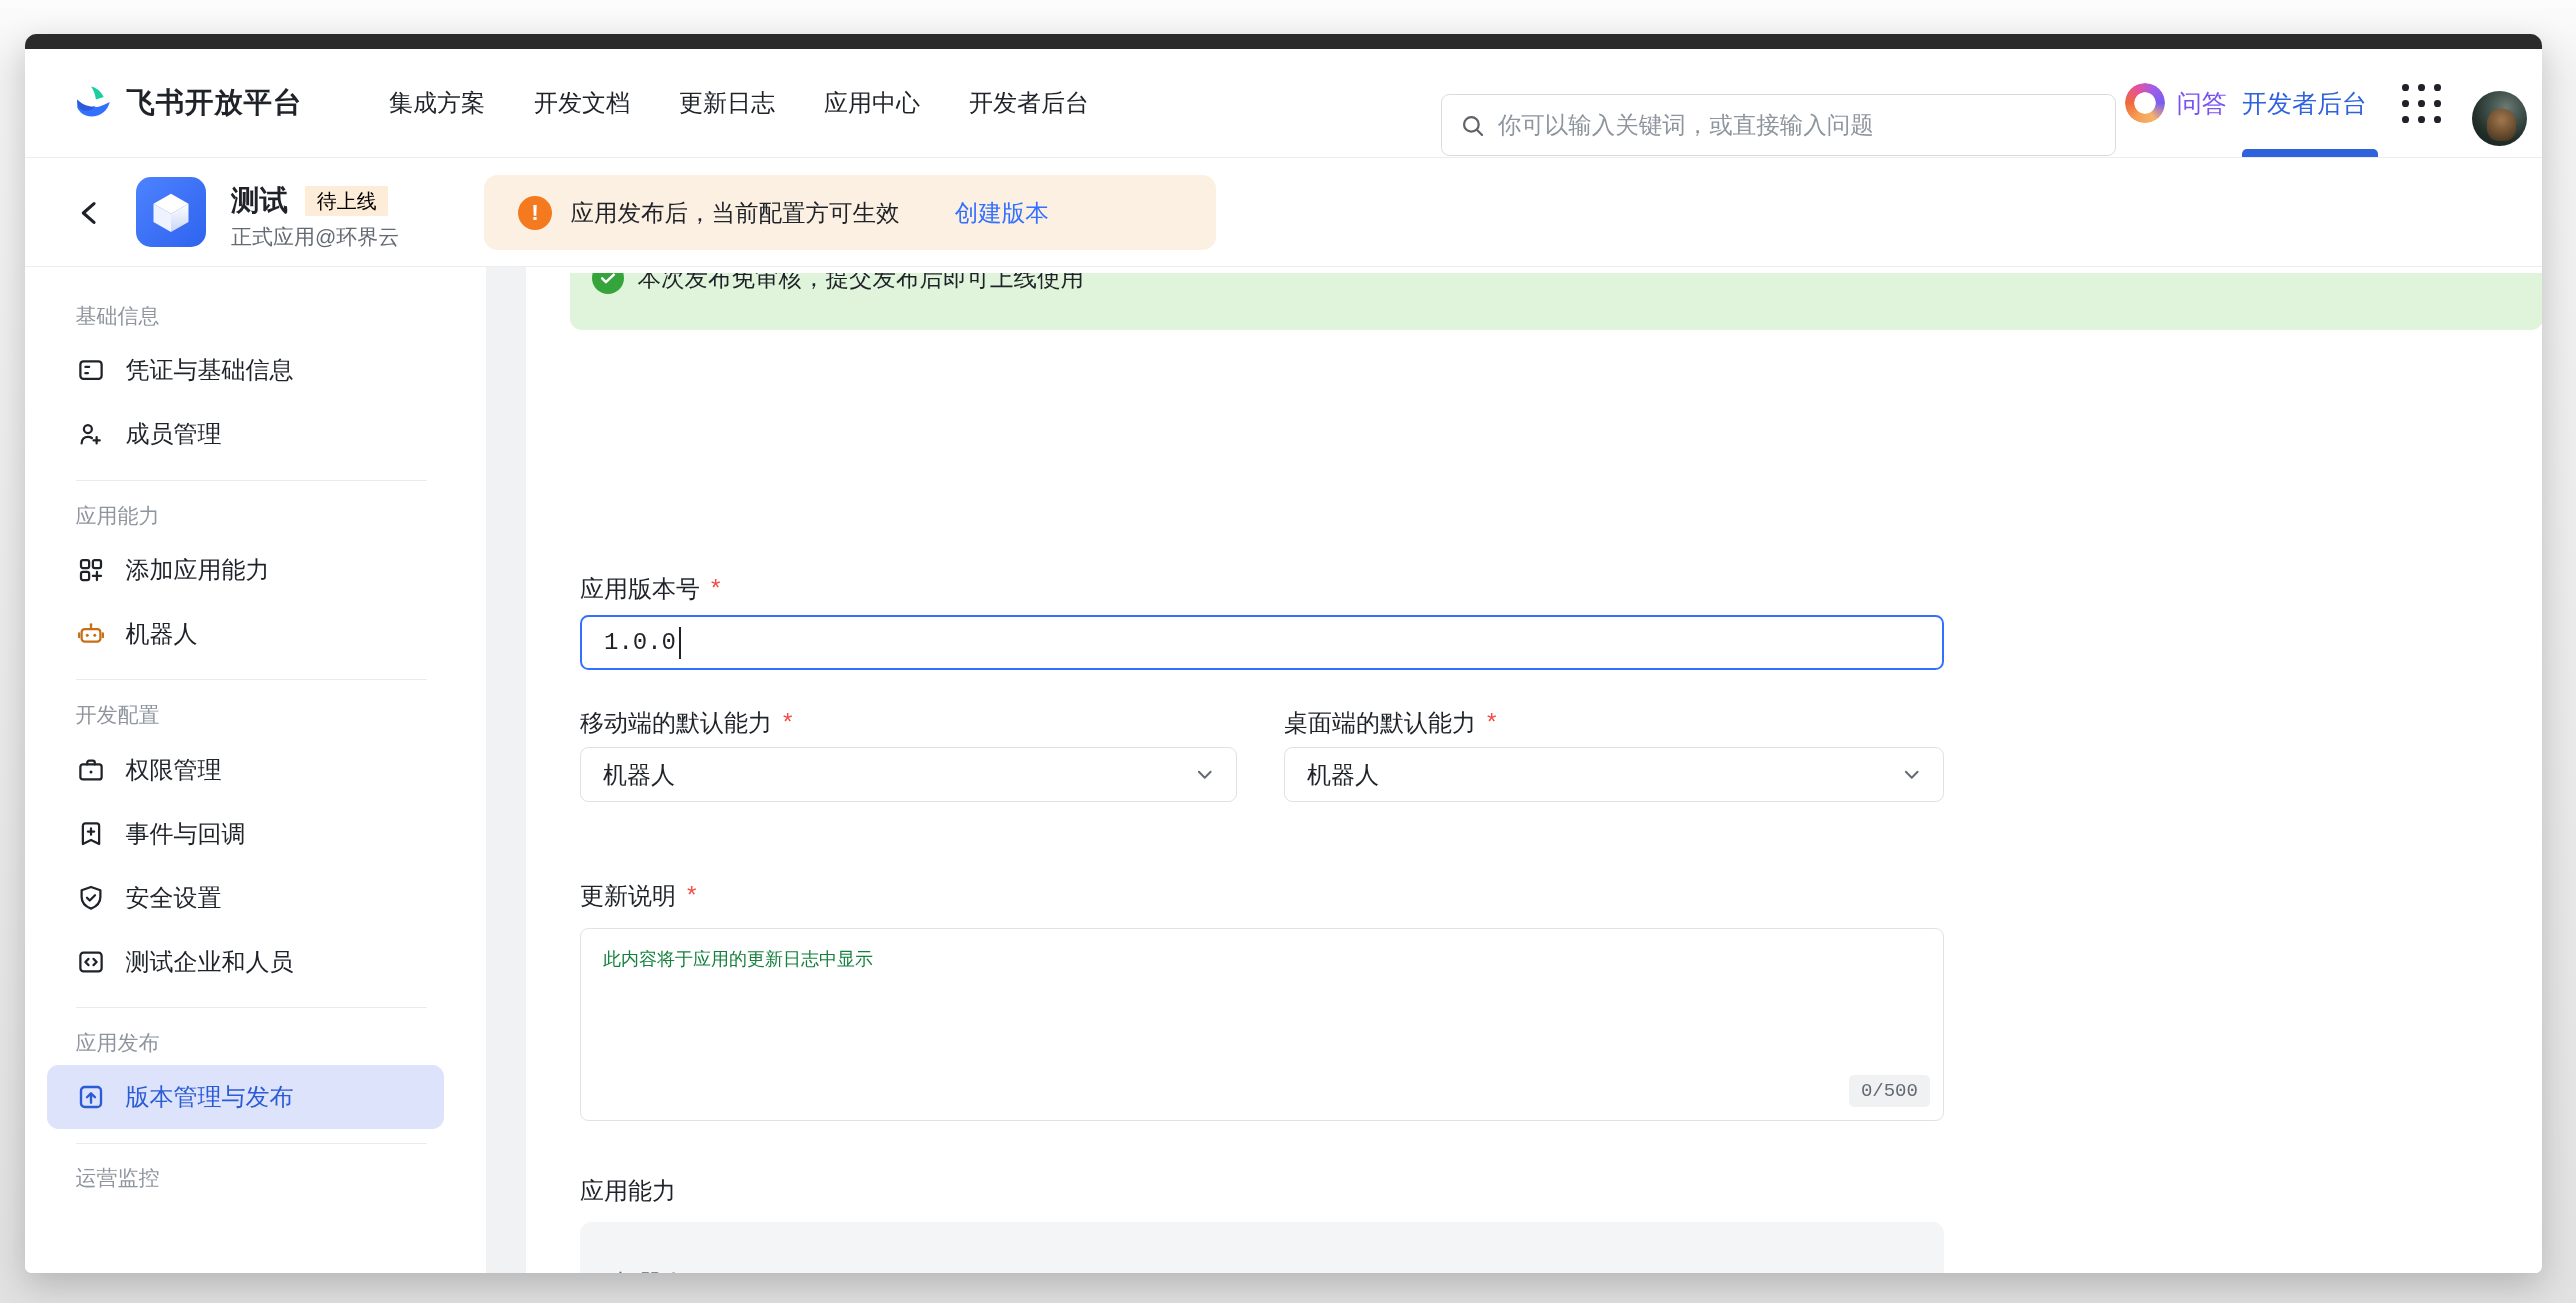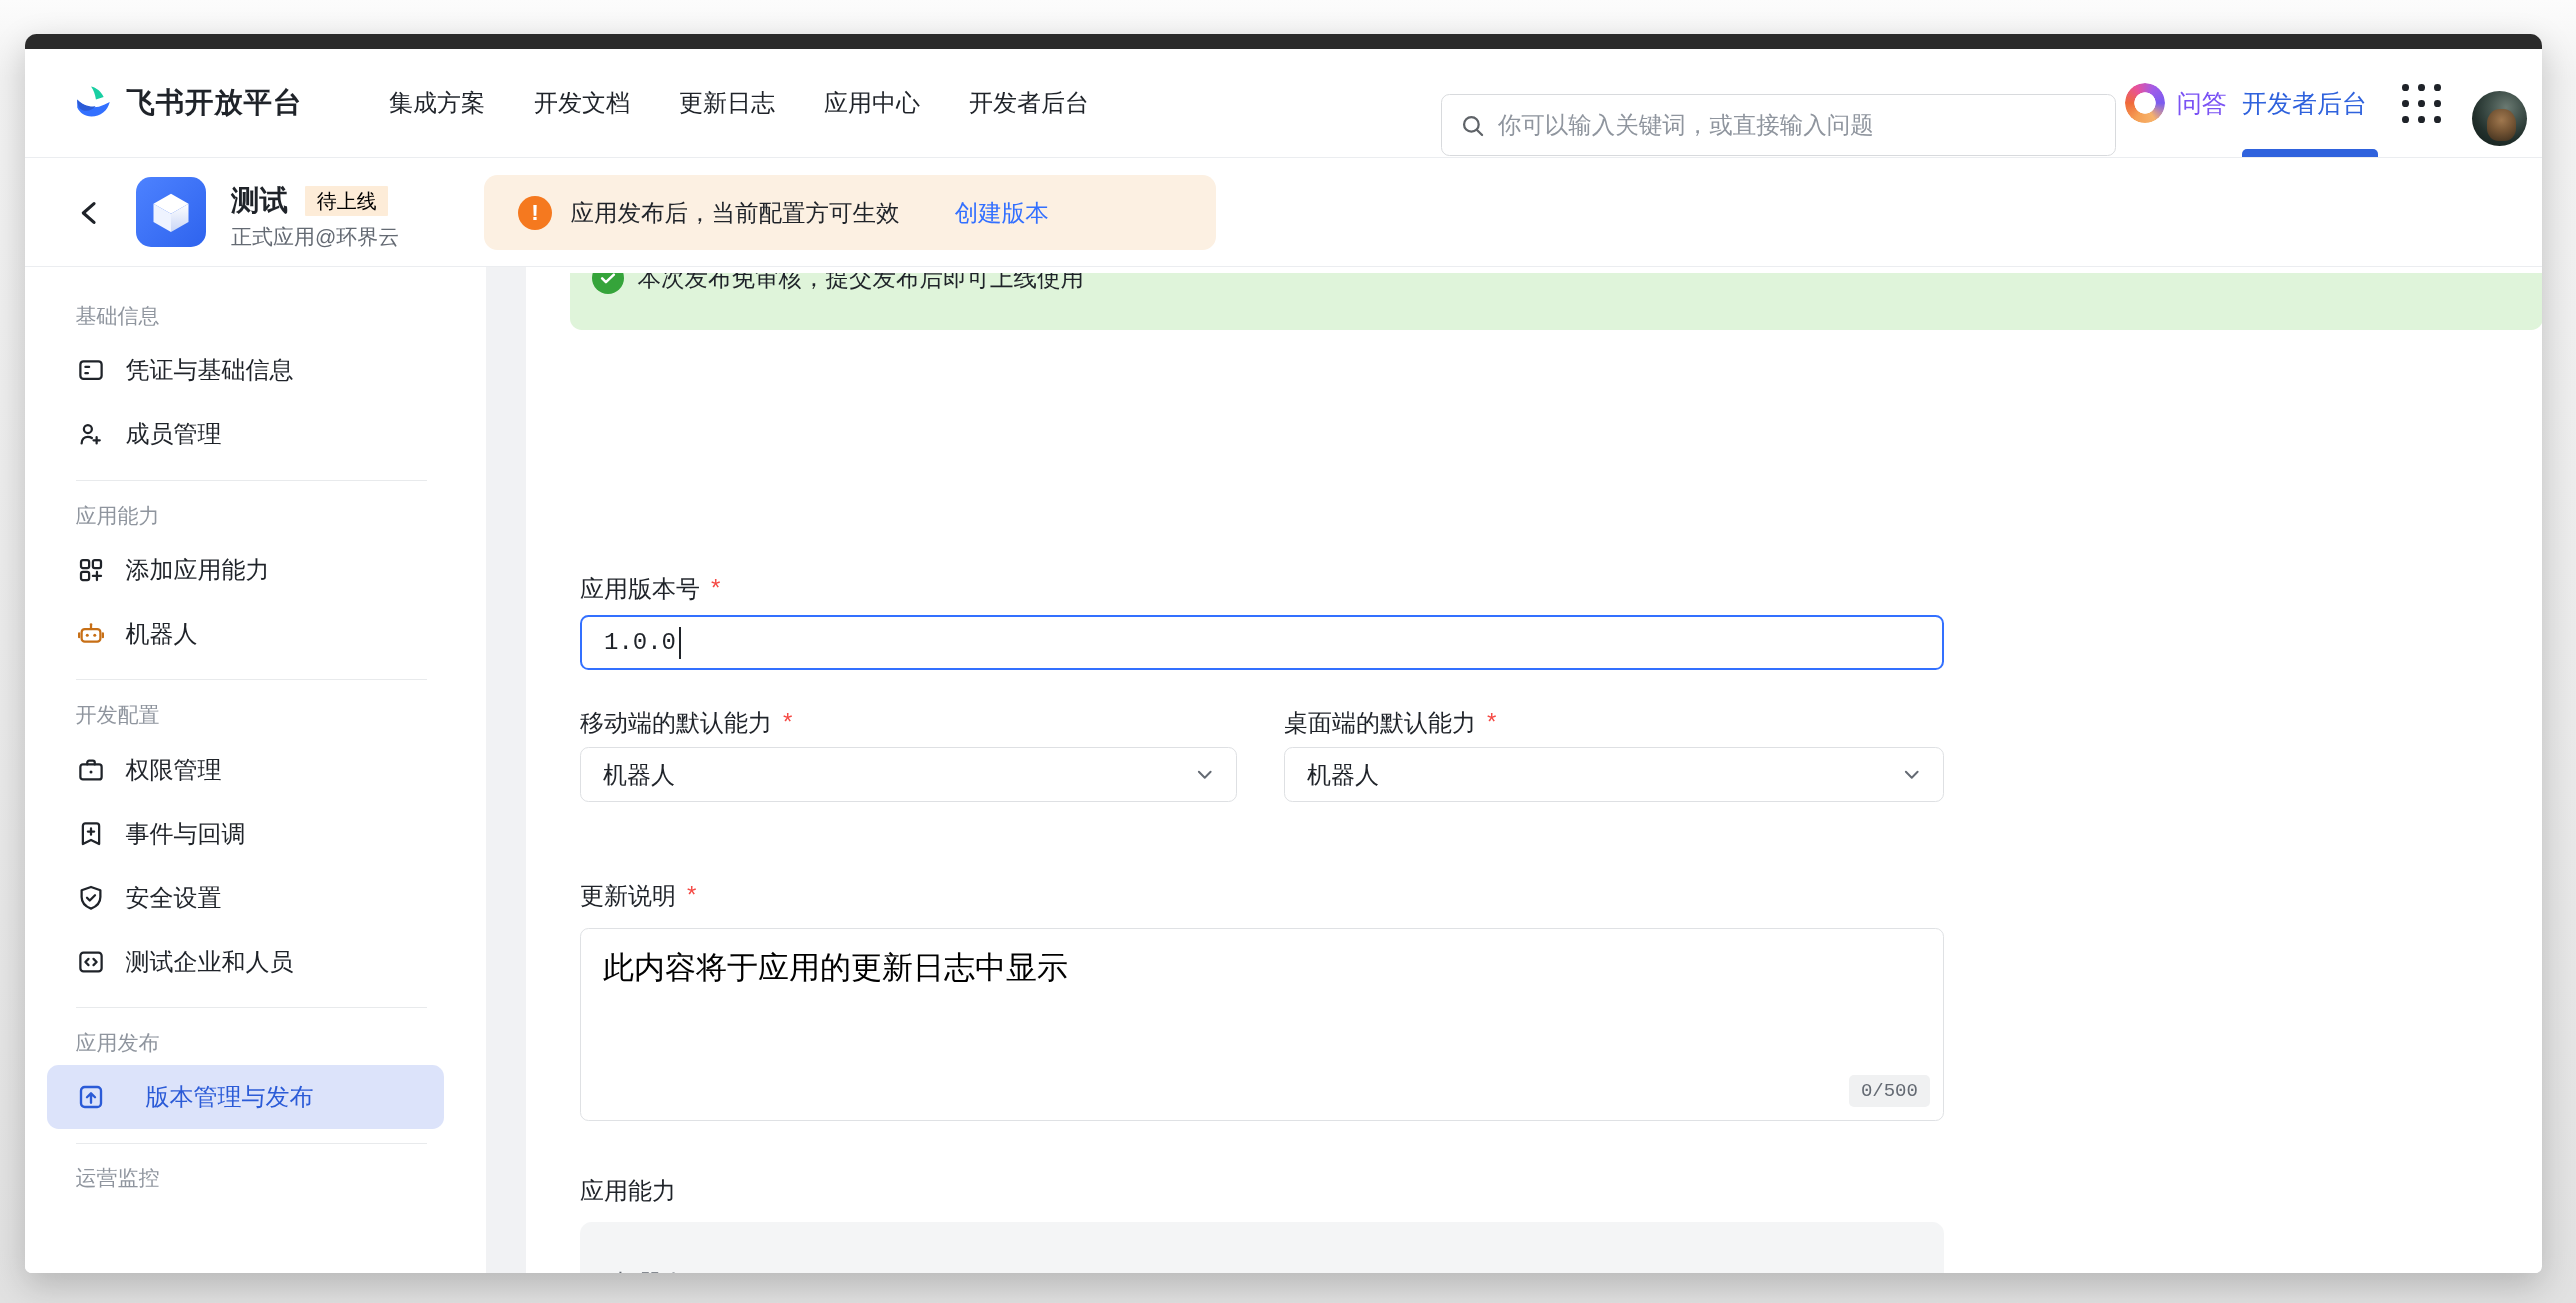--- a/index.html
+++ b/index.html
@@ -59,42 +59,42 @@
   .gutter { position:absolute; left:461px; top:0; width:40px; height:100%; background:#f1f2f4; }
 
   
   .side { position:absolute; left:0; top:0; width:461px; height:100%; background:#fff; padding:34px 42px 0 22px; overflow:hidden; }
   .side-title { font-size:21px; color:#8f959e; margin:0 0 8.4px 28.5px; line-height:29px; white-space:nowrap; }
   .side-title.mt { margin-top:20px; }
   .side-item { height:64px; display:flex; align-items:center; gap:20px; padding-left:28.5px; border-radius:11.7px; cursor:pointer; white-space:nowrap; }
   .side-item svg { flex:none; }
   .side-label { font-size:24px; color:#1f2329; }
   .side-item.active { background:#dce3fa; }
-  .side-item.active .side-label { color:#2b5bd7; font-weight:500;margin-left:20px; }
+  .side-item.active .side-label { color:#2b5bd7; font-weight:500; }
   .side-div { height:0.8px; background:#e8eaec; margin:13.4px 17px 13.4px 28.5px; }
 
   
   .main { position:absolute; left:501px; top:6px; width:2015px; height:100%; background:#fff;font-family:Liberation Mono, monospace; }
   .banner { position:absolute; left:44px; top:0; width:1973px; height:57px; background:#dff4da; border-radius:0 0 11.7px 11.7px; overflow:hidden; }
   .banner-inner { position:absolute; left:22px; top:-18.4px; height:47px; display:flex; align-items:center; gap:13.4px; }
   .check-ic { width:32px; height:32px; border-radius:50%; background:#35a43a; display:flex; align-items:center; justify-content:center; flex:none; }
   .banner-text { font-size:23.5px; color:#1f2329; white-space:nowrap; }
 
   .field-label { position:absolute; font-size:24px; font-weight:500; color:#1f2329; white-space:nowrap; }
   .req { color:#f54a45; margin-left:8.4px; font-weight:400; }
   .version-input { position:absolute; left:54px; top:342px; width:1364px; height:55px; border:2.1px solid #3370ff; border-radius:8.4px; background:#fff; display:flex; align-items:center; padding:0 22px; cursor:text; }
   .version-value { font-size:24px; color:#1f2329; }
   .caret { display:inline-block; width:2.5px; height:32px; background:#1f2329; margin-left:2.5px; vertical-align:middle; }
 
   .select { position:absolute; top:474px; height:55px; border:1.7px solid #dee0e3; border-radius:8.4px; background:#fff; display:flex; align-items:center; justify-content:space-between; padding:0 20px 0 22px; cursor:pointer; }
   .select-value { font-size:24px; color:#1f2329; }
   .hint { position:absolute; left:54px; top:540px; font-size:21px; color:#8f959e; white-space:nowrap; }
 
   .textarea { position:absolute; left:54px; top:655px; width:1364px; height:193px; border:1.7px solid #dfe1e4; border-radius:8.4px; background:#fff; padding:18.4px 22px; cursor:text; }
-  .ta-ph { font-size:31px; color:#000000;margin-top:36px; }
+  .ta-ph { font-size:18px; color:#15803d;margin-top:36px; }
   .ta-counter { position:absolute; right:13.4px; bottom:13.4px; background:#f0f1f2; border-radius:5px; padding:5px 11.7px; font-size:19px; color:#646a73; }
 
   .sec-heading { position:absolute; left:54px; font-size:24px; font-weight:500; color:#1f2329; }
   .card { position:absolute; left:54px; width:1364px; background:#f4f5f6; border-radius:11.7px; }
   .card1 { top:949px; height:158px; }
   .card1 .cap-name { position:absolute; left:35px; top:45px; font-size:23.5px; color:#646a73; }
 </style>
 </head>
 <body>
 

